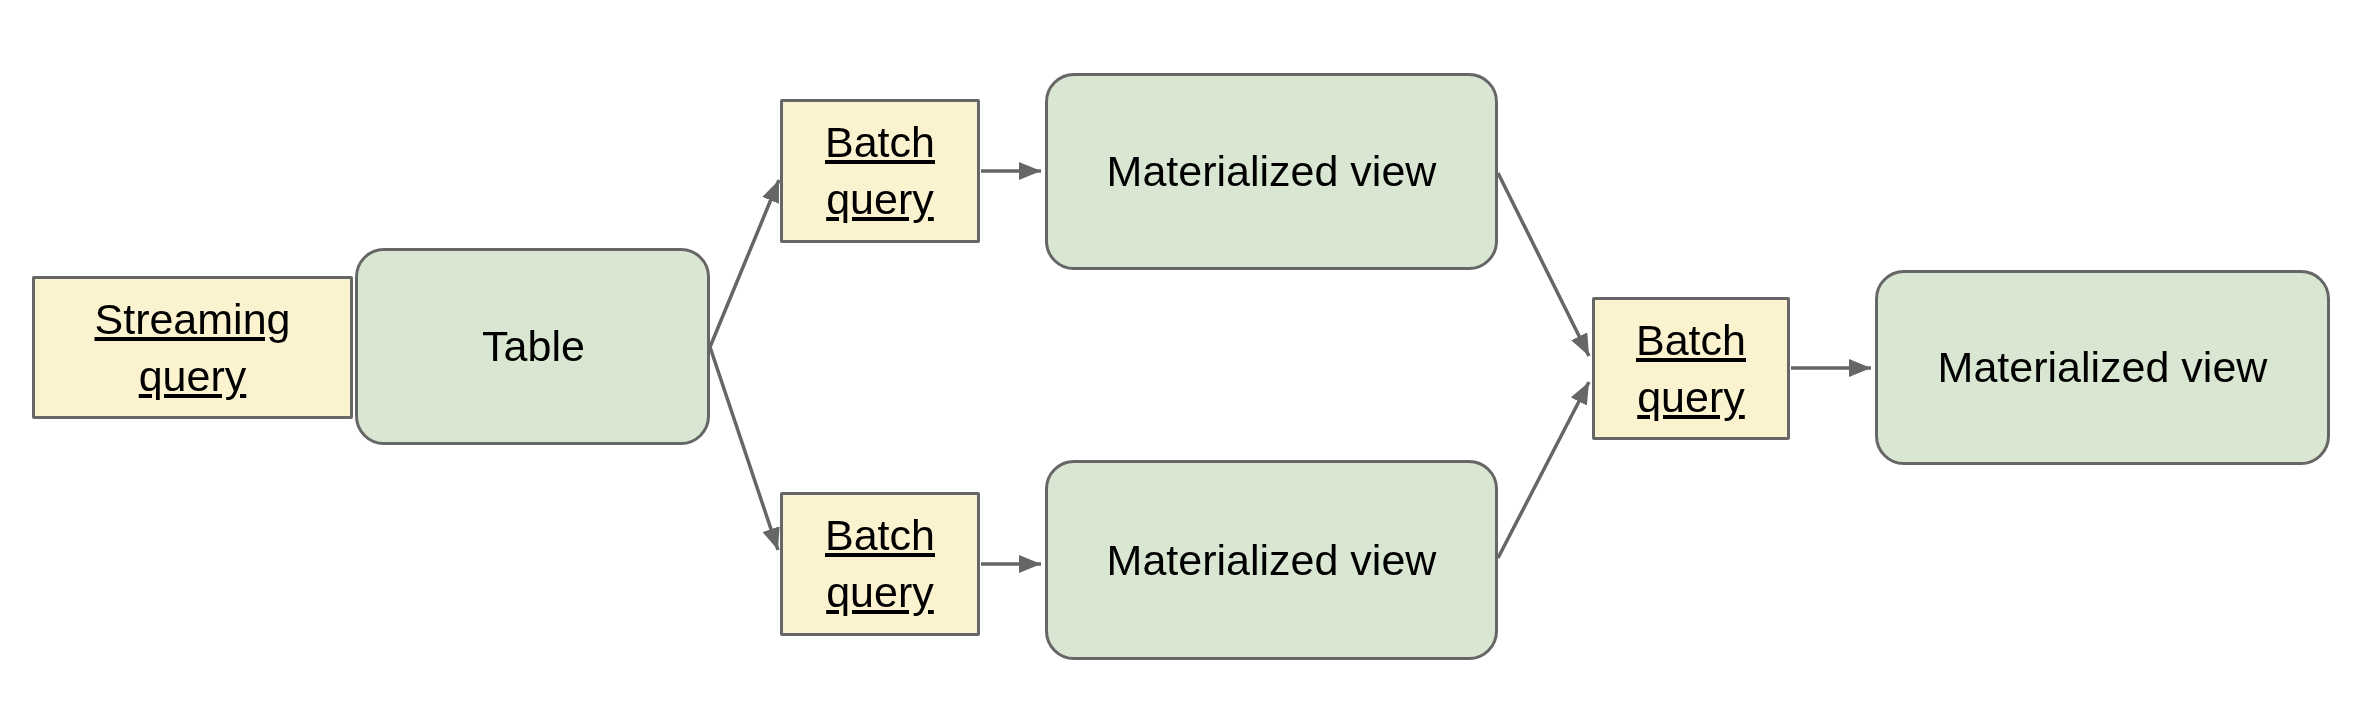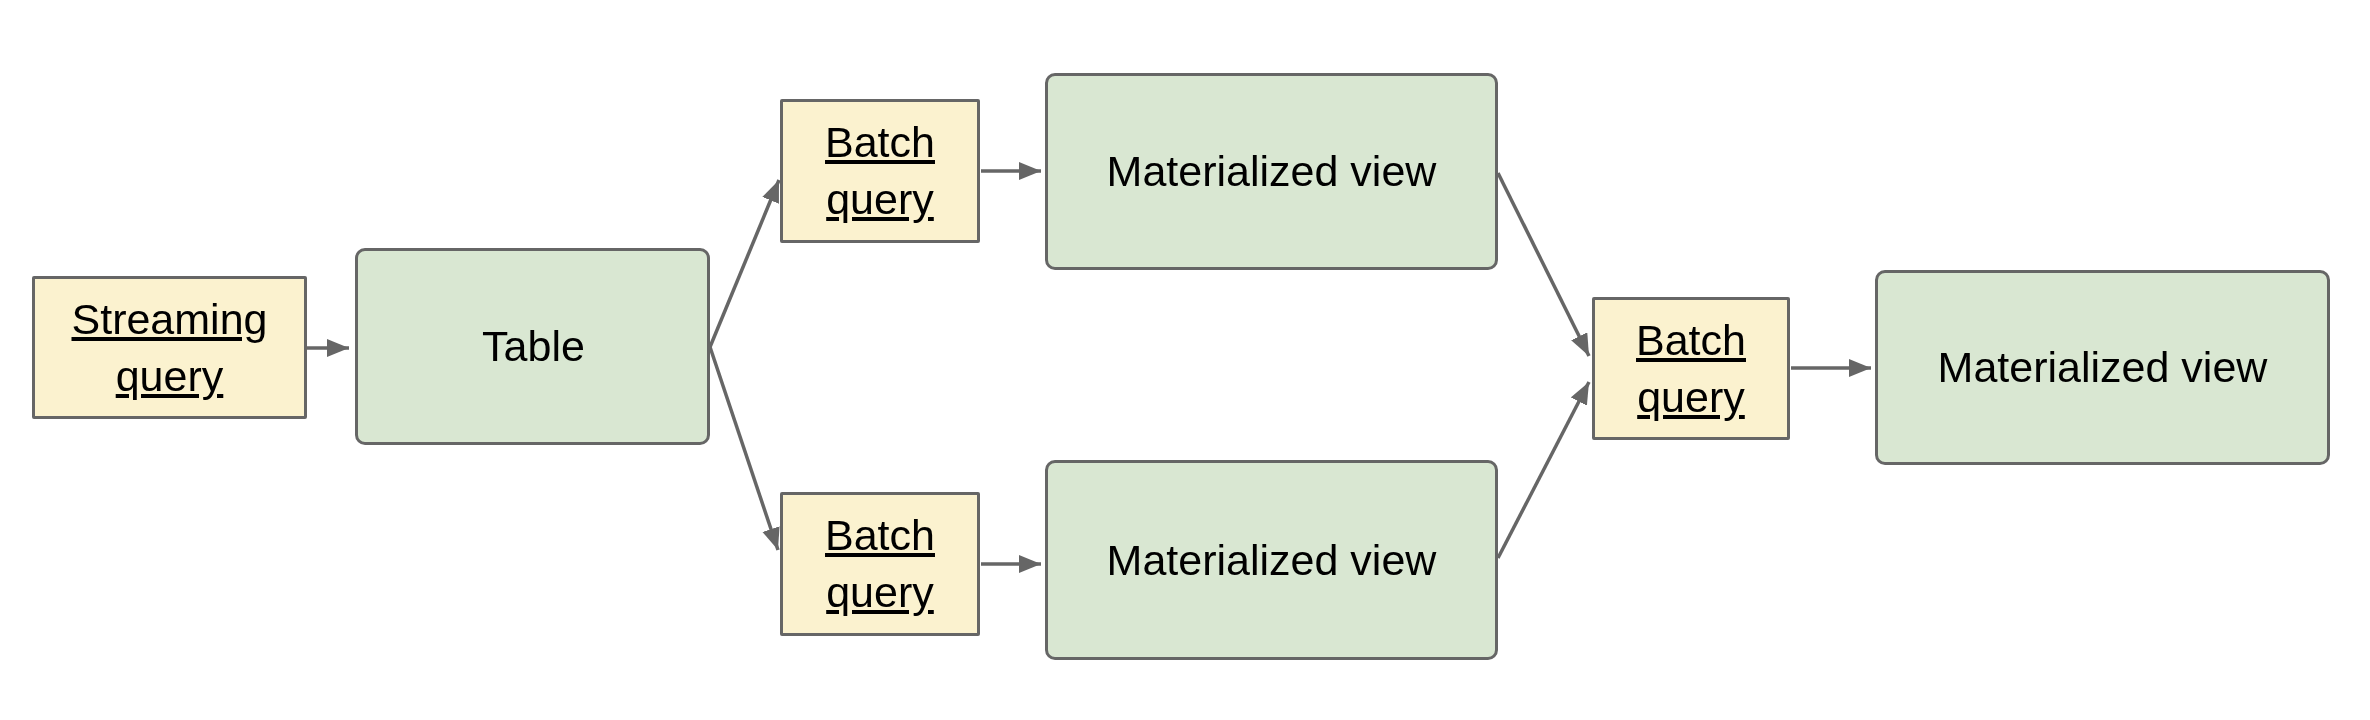--- a/index.html
+++ b/index.html
@@ -45,24 +45,24 @@
     border: 3px solid var(--border, #666666);
     padding: 4px 10px;
   }
   .node.query {
     background: var(--query-fill, #fbf2cf);
     border-radius: 2px;
     text-decoration: underline;
   }
   .node.store {
     background: var(--store-fill, #d9e7d2);
-    border-radius: 10px;
+    border-radius: 29px;
   }
   
-  .n-streaming-query        { left: 32px;   top: 276px; width: 275px; height: 143px; }
+  .n-streaming-query        { left: 32px;   top: 276px; width: 321px; height: 143px; }
   .n-table                  { left: 355px;  top: 248px; width: 355px; height: 197px; padding-left: 12px; }
   .n-batch-query-top        { left: 780px;  top: 99px;  width: 200px; height: 144px; }
   .n-materialized-view-top  { left: 1045px; top: 73px;  width: 453px; height: 197px; }
   .n-batch-query-bottom     { left: 780px;  top: 492px; width: 200px; height: 144px; }
   .n-materialized-view-bottom{ left: 1045px; top: 460px; width: 453px; height: 200px; }
   .n-batch-query-right      { left: 1592px; top: 297px; width: 198px; height: 143px; }
   .n-materialized-view-right{ left: 1875px; top: 270px; width: 455px; height: 195px; }
 </style>
 </head>
 <body>

